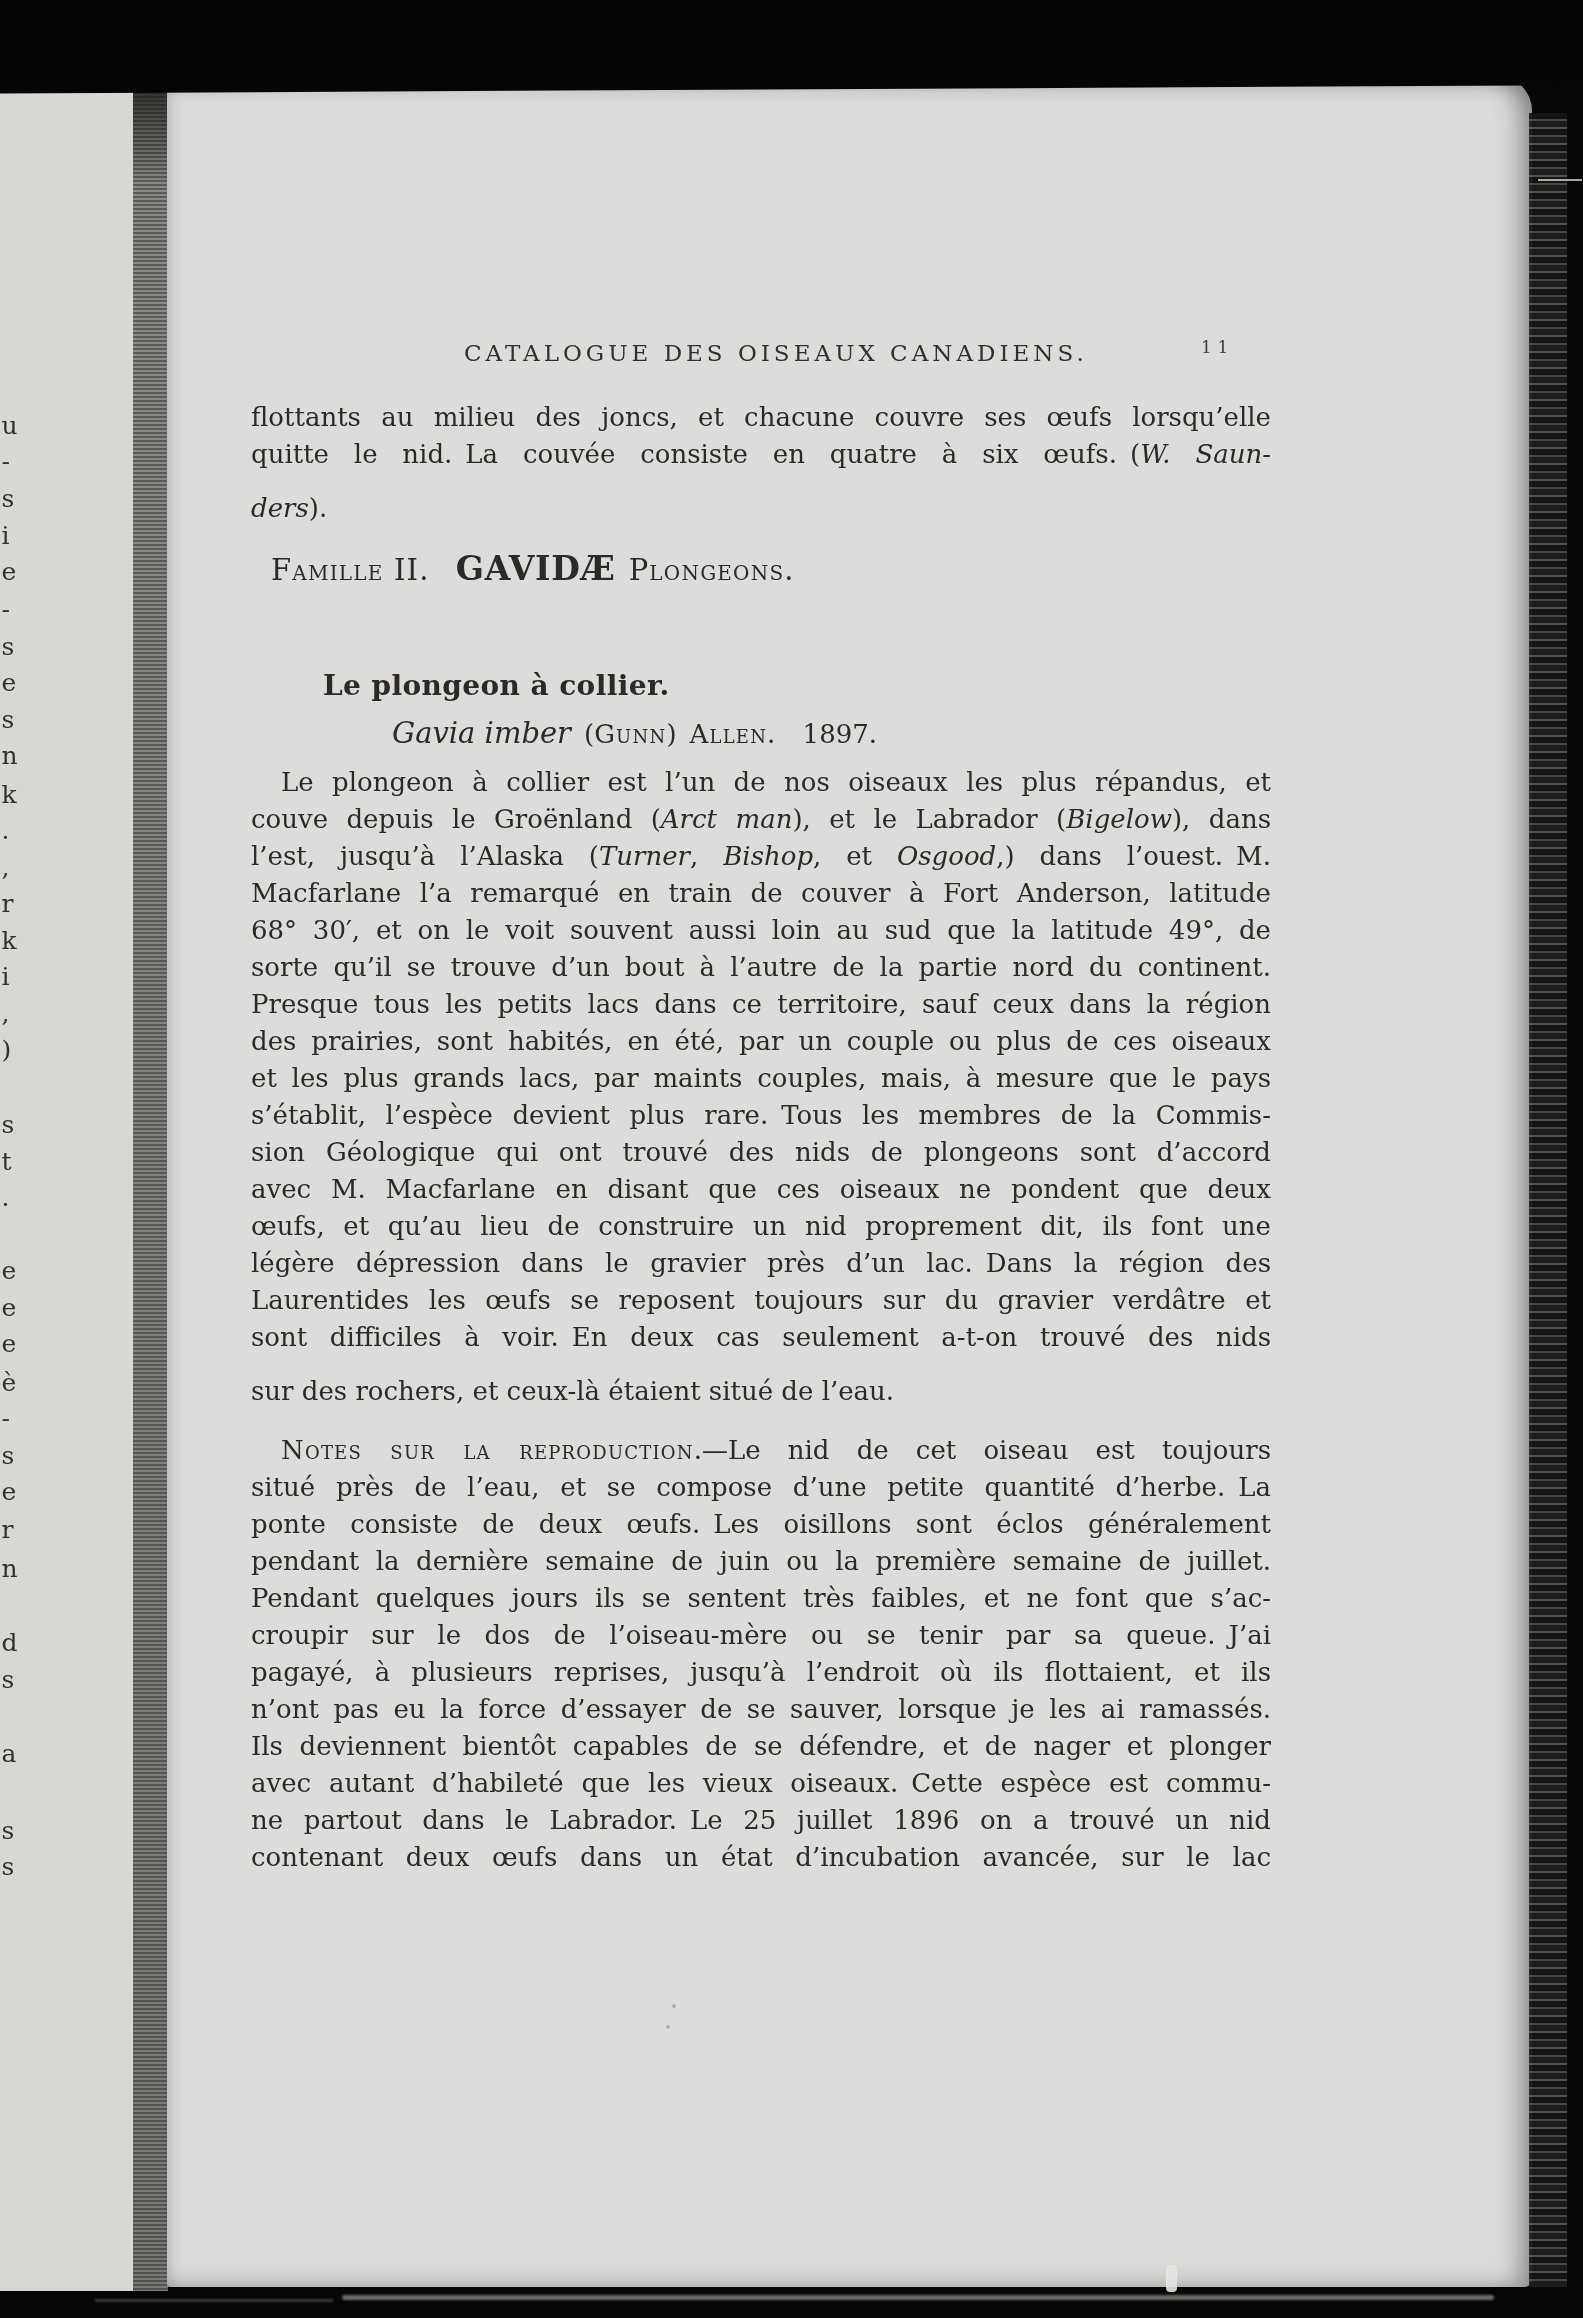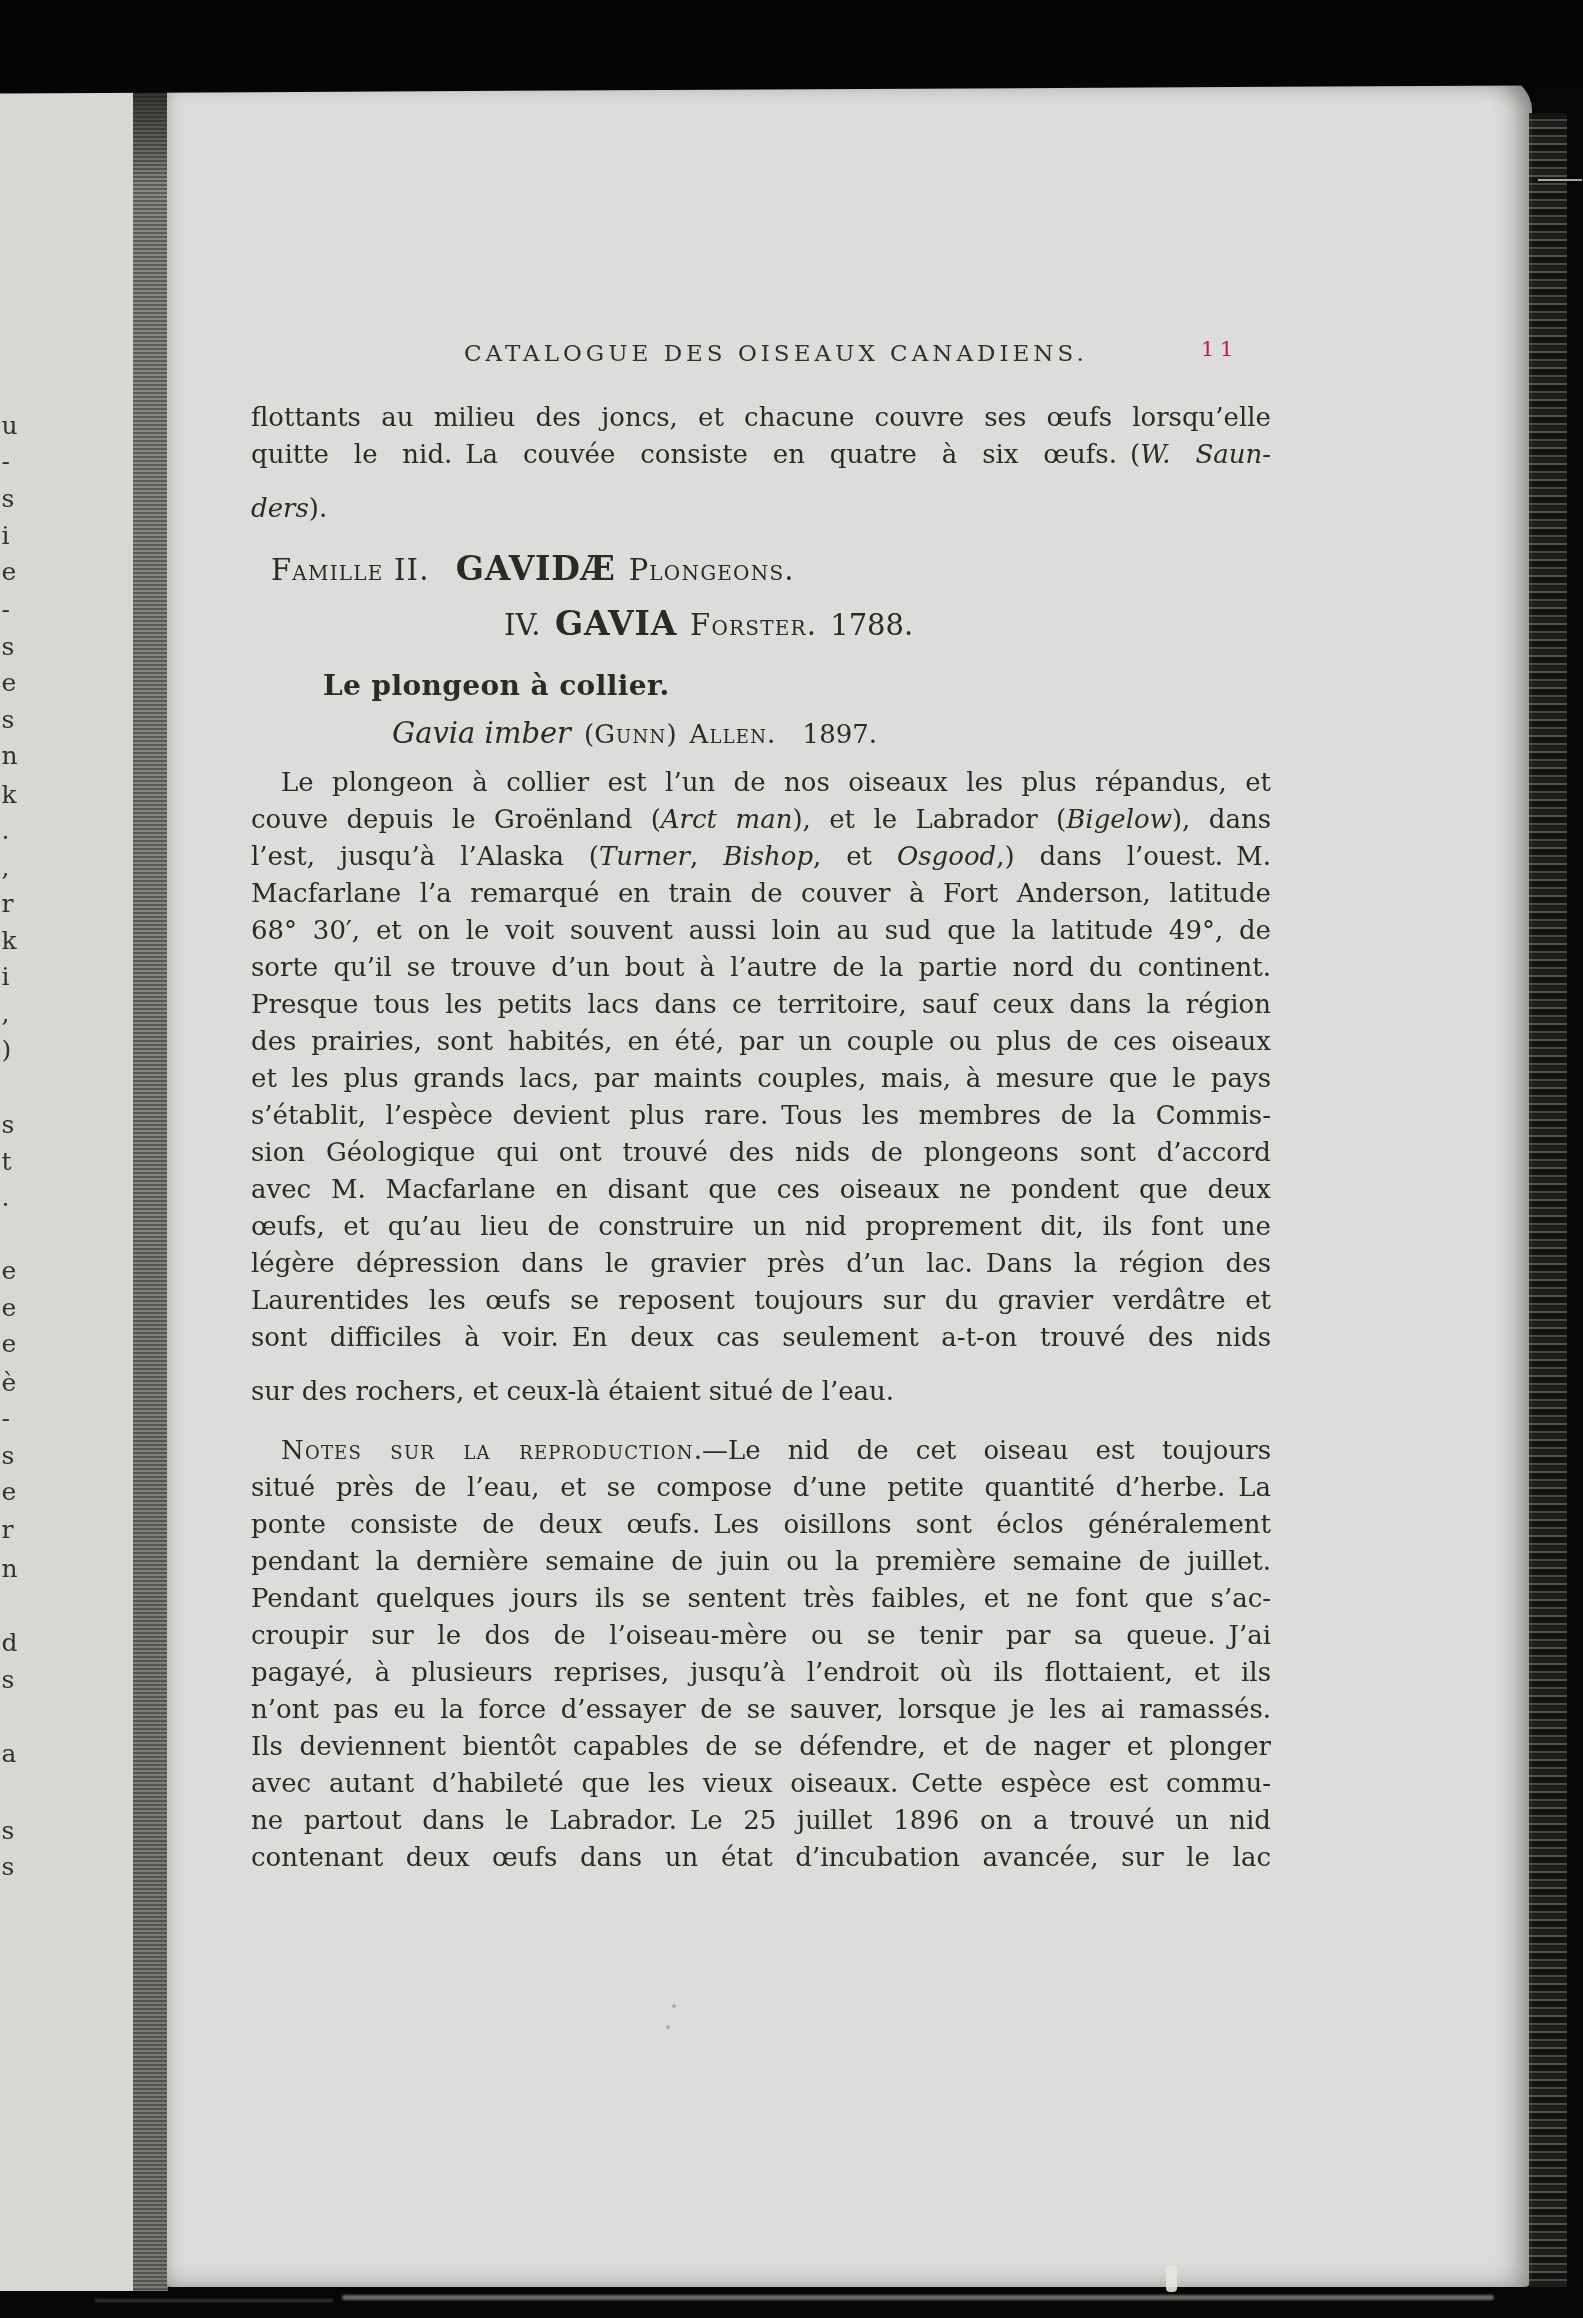--- a/index.html
+++ b/index.html
@@ -51,21 +51,21 @@
     position:absolute;left:84px;top:0;width:1020px;height:100%;
     color:#2d2a25;font-size:26px;z-index:7;
   }
   .header-row{position:absolute;top:264px;left:0;width:100%;height:41px;}
   .header-title{
     position:absolute;left:213px;top:0;
     font-size:23px;letter-spacing:4px;color:#332f2a;white-space:nowrap;
   }
   .page-number{
     position:absolute;left:950px;top:-3.2px;
-    font-size:21px;letter-spacing:5.6px;color:#be185d;
+    font-size:17px;letter-spacing:5.6px;color:#404040;
   }
   .block{position:absolute;left:0;width:100%;}
   .line{
     height:37px;line-height:37px;overflow:hidden;
     text-align:justify;text-align-last:justify;
   }
   .line-end{text-align:left;text-align-last:left;margin-top:17px;}
   .free{white-space:nowrap;text-align:left;text-align-last:left;overflow:visible;}
   .s-i{font-style:italic;}
   .s-sc{font-variant:small-caps;letter-spacing:1.2px;}
@@ -122,23 +122,20 @@
       <span class="page-number">11</span>
     </div>
   <div class="block" style="top: 323px;">
         <div class="line"><span class="">flottants au milieu des joncs, et chacune couvre ses œufs lorsqu’elle</span></div>
         <div class="line"><span class="">quitte le nid. La couvée consiste en quatre à six œufs. (</span><span class="s-i">W. Saun-</span></div>
         <div class="line line-end"><span class="s-i">ders</span><span class="">).</span></div>
       </div>
       <div class="block" style="top: 474px; left: 20px;">
         <div class="line free"><span class="s-sc s-med">Famille II.</span><span class="">  </span><span class="s-big">GAVIDÆ</span><span class=""> </span><span class="s-sc s-med">Plongeons.</span></div>
       </div>
-      <div class="block" style="top: 529px; left: 253px;">
-        <div class="line free"><span class="s-med">IV. </span><span class="s-big">GAVIA</span><span class=""> </span><span class="s-sc s-med">Forster.</span><span class=""> </span><span class="s-med">1788.</span></div>
-      </div>
       <div class="block" style="top: 591px; left: 72px;">
         <div class="line free"><span class="s-sp">Le plongeon à collier.</span></div>
       </div>
       <div class="block" style="top: 639px; left: 141px;">
         <div class="line free"><span class="s-i s-med">Gavia imber</span><span class=""> (</span><span class="s-sc">Gunn</span><span class="">) </span><span class="s-sc">Allen.</span><span class="">  1897.</span></div>
       </div>
       <div class="block" style="top: 688px;">
         <div class="line" style="text-indent: 30px;"><span class="">Le plongeon à collier est l’un de nos oiseaux les plus répandus, et</span></div>
         <div class="line"><span class="">couve depuis le Groënland (</span><span class="s-i">Arct man</span><span class="">), et le Labrador (</span><span class="s-i">Bigelow</span><span class="">), dans</span></div>
         <div class="line"><span class="">l’est, jusqu’à l’Alaska (</span><span class="s-i">Turner</span><span class="">, </span><span class="s-i">Bishop</span><span class="">, et </span><span class="s-i">Osgood</span><span class="">,) dans l’ouest. M.</span></div>

